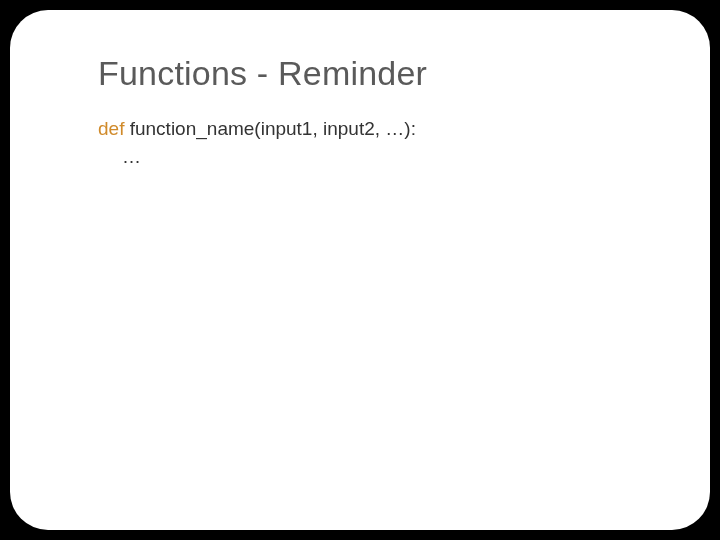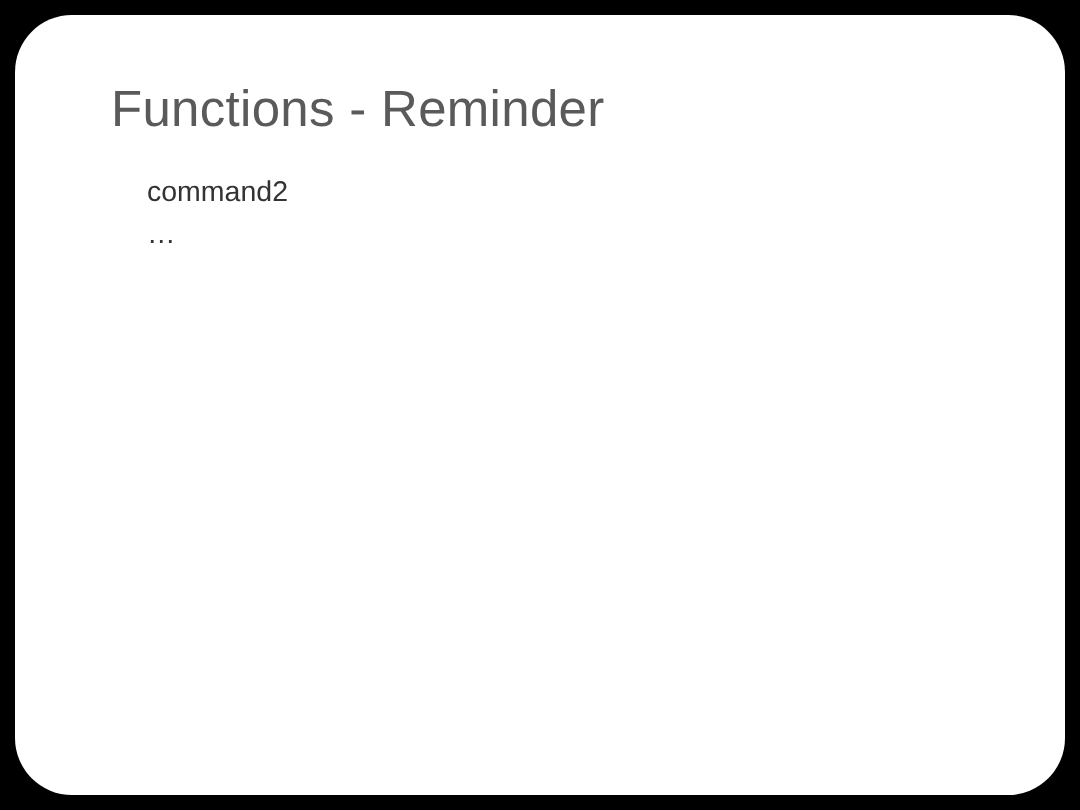--- a/index.html
+++ b/index.html
@@ -10,21 +10,21 @@
     display: flex;
     align-items: center;
     justify-content: center;
     font-family: Arial, Helvetica, sans-serif;
   }
   .slide {
     width: 700px;
     height: 520px;
     background: #fff;
     border-radius: 38px;
-    padding: 44px 60px 40px 64px;
+    padding: 44px 60px 40px 88px;
     position: relative;
   }
   .title {
     font-size: 34px;
     font-weight: 400;
     color: #5a5a5a;
     margin-bottom: 22px;
     letter-spacing: 0.2px;
   }
   .code-block {
@@ -36,16 +36,16 @@
   .def-keyword { color: #d08a2a; }
   .fn-rest { color: #333; }
   .indent { display: inline-block; width: 24px; }
 </style>
 </head>
 <body>
 
 <div class="slide">
   <h1 class="title">Functions - Reminder</h1>
   <div class="code-block">
-    <div class="line"><span class="indent"></span><span>command2</span></div>
+    <div class="line"><span class="def-keyword">def</span><span class="fn-rest"> function_name(input1, input2, …):</span></div>
     <div class="line"><span class="indent"></span><span>…</span></div>
   </div>
 </div>
 
 </body></html>

